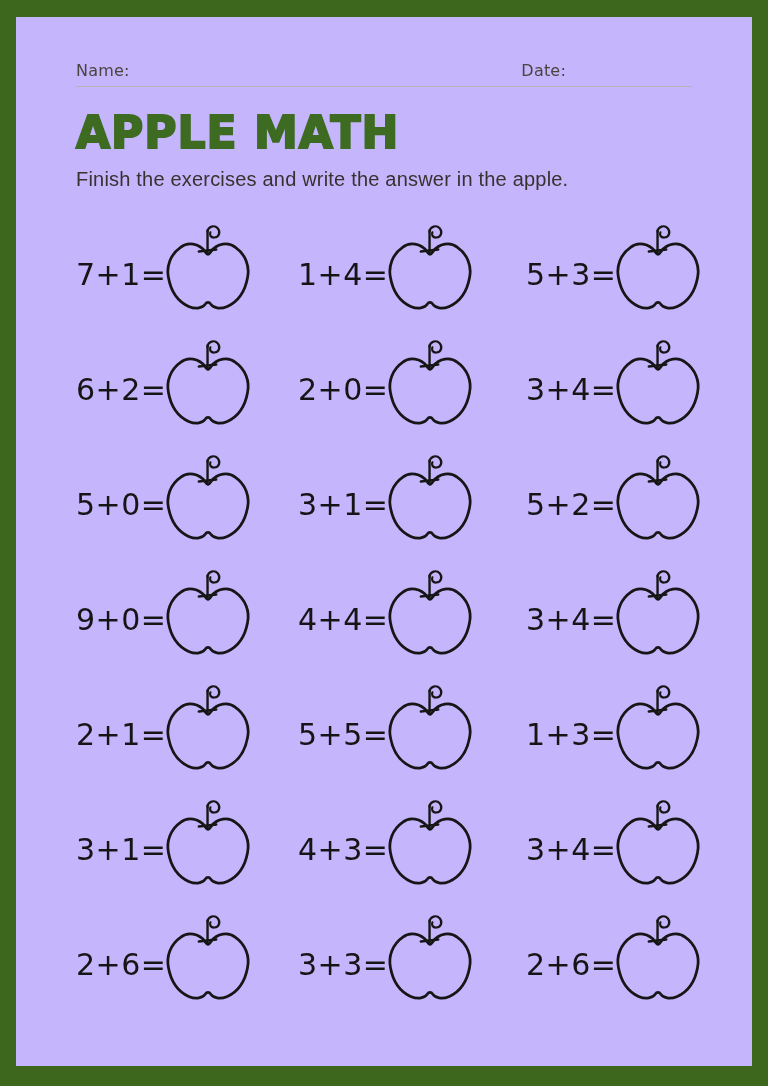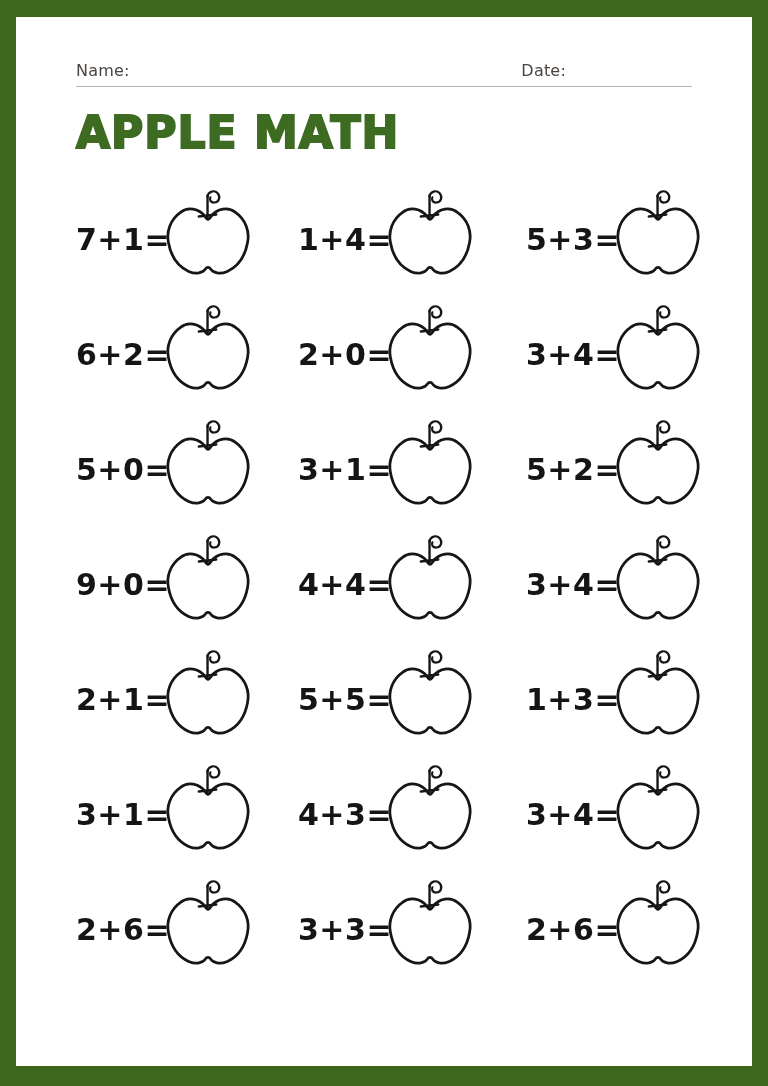--- a/index.html
+++ b/index.html
@@ -13,21 +13,21 @@
   *{margin:0;padding:0;box-sizing:border-box;}
   html,body{width:768px;height:1086px;}
   body{
     background:var(--green);
     position:relative;
     font-family:"DejaVu Sans","Liberation Sans",sans-serif;
     overflow:hidden;
   }
   .sheet{
     position:absolute;left:16px;top:17px;right:16px;bottom:20px;
-    background:#ffffff;
+    background:#c4b5fd;
     padding:44px 40px 0 60px;
   }
   .name-row{
     display:flex;align-items:flex-end;
     width:616px;
     padding-bottom:6px;
     border-bottom:1.5px solid var(--line);
     font-size:16px;color:var(--label);
     letter-spacing:.2px;
   }
@@ -53,21 +53,21 @@
   .grid{
     margin-top:26px;
     display:grid;
     grid-template-columns:222px 228px 1fr;
     grid-auto-rows:115px;
   }
   .cell{display:flex;align-items:center;}
   .prob{
     flex:none;
     width:86px;
-    font-weight:700;
+    font-weight:400;
     font-size:30px;
     color:var(--ink);
     letter-spacing:.5px;
     font-family:"DejaVu Sans",sans-serif;
   }
   .apple{
     flex:none;
     width:92px;height:96px;
     margin-top:-6px;
     display:block;
@@ -93,20 +93,21 @@
 <div class="sheet">
 
   <div class="name-row">
     <span>Name:</span>
     <span class="name-fill"></span>
     <span>Date:</span>
     <span class="date-tail"></span>
   </div>
 
   <div class="title">APPLE MATH</div>
+  <div class="subtitle">Finish the exercises and write the answer in the apple.</div>
 
   <div class="grid">
 
     <div class="cell">
       <span class="prob">7+1=</span>
       <svg class="apple" viewBox="0 0 100 104">
           <use href="#apple-shape" xlink:href="#apple-shape"></use>
         </svg>
     </div>
     <div class="cell">

